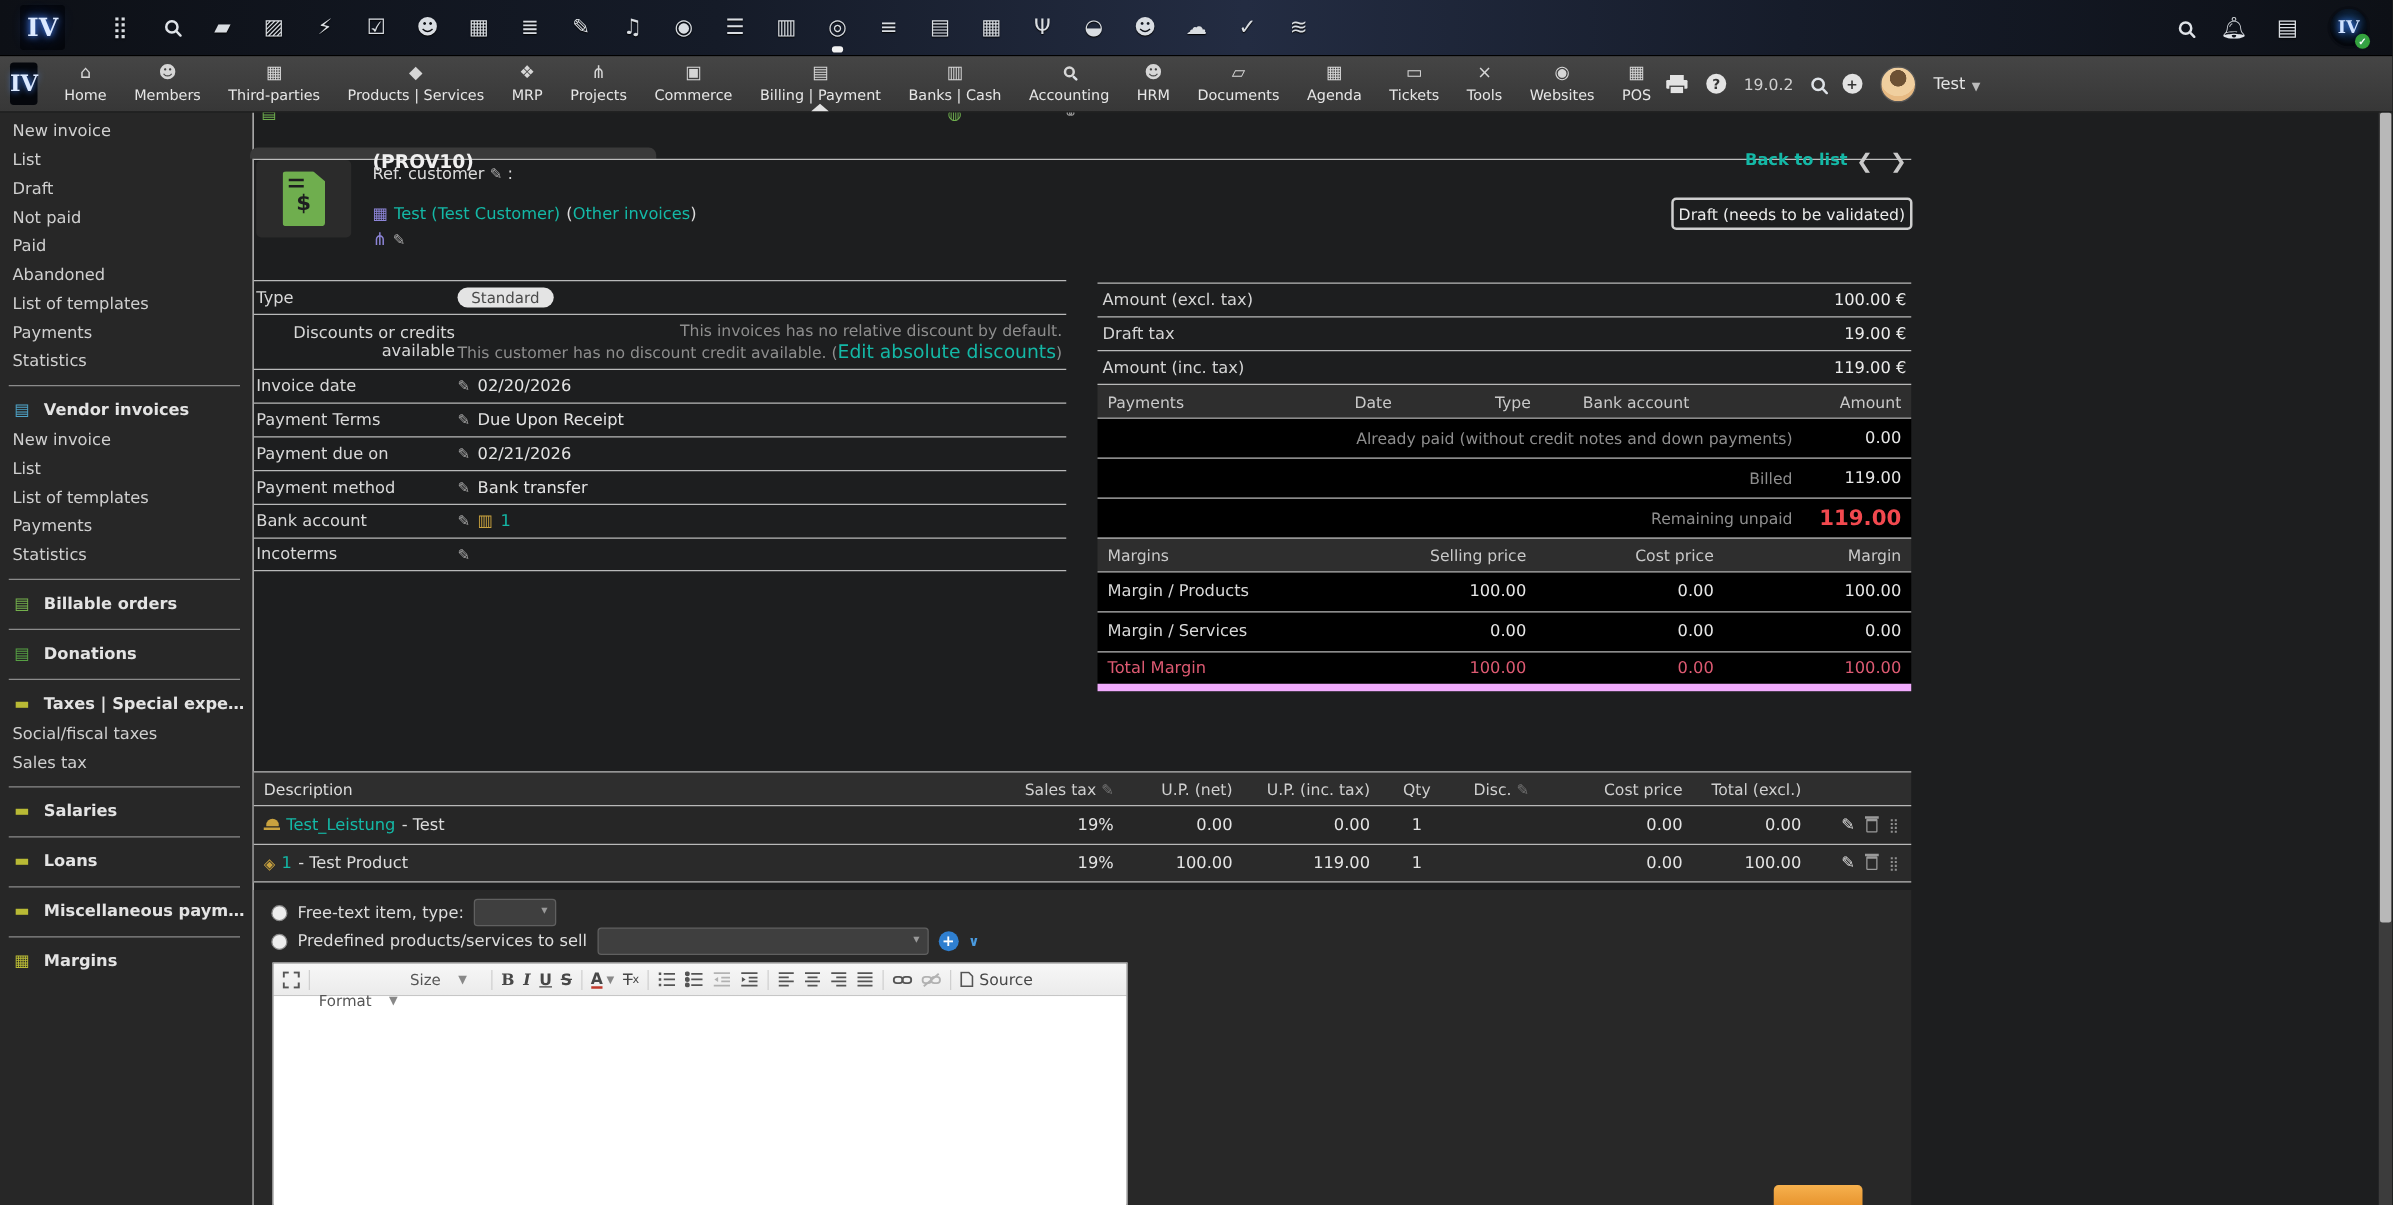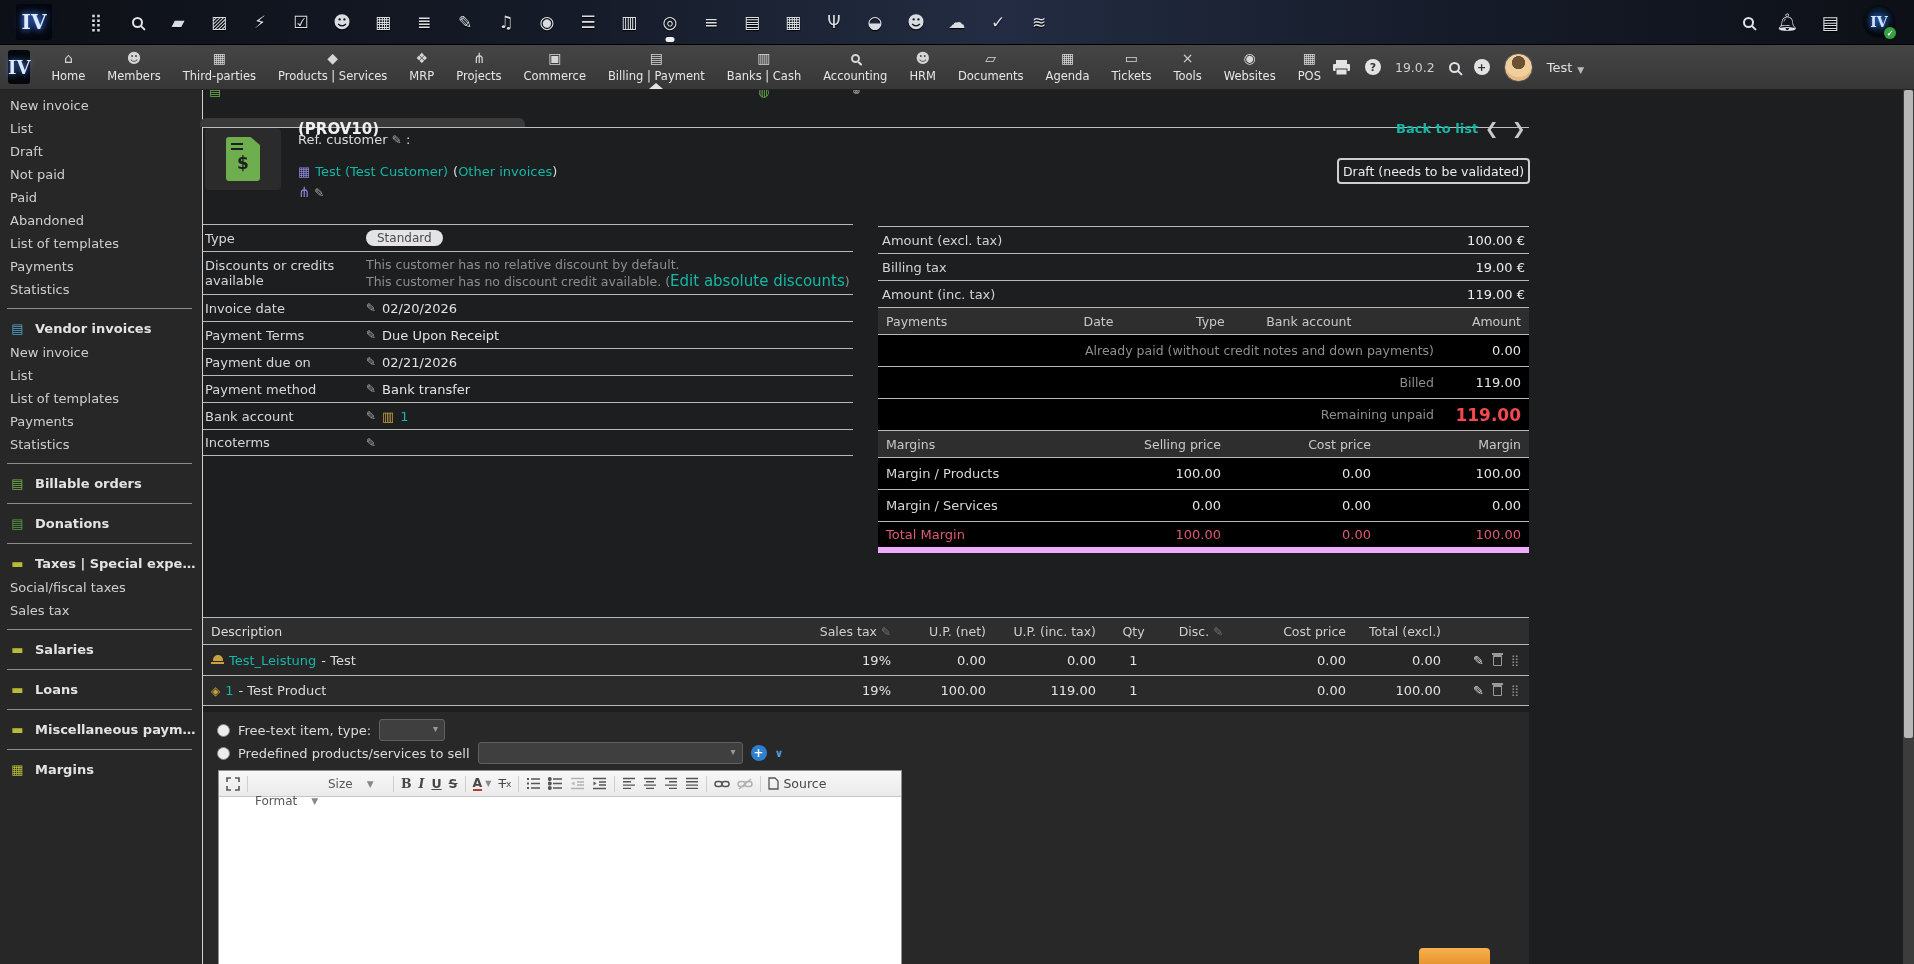--- a/index.html
+++ b/index.html
@@ -405,24 +405,24 @@
   <span class="pager" style="left:1512px;">❯</span>
   <div class="status-badge">Draft (needs to be validated)</div>
 
   <div class="fields">
     <div class="frow">
       <div class="flabel">Type</div>
       <div class="fval">
           <span class="badge-pill">Standard</span>
         </div>
     </div>
-    <div class="frow" style="min-height:41px;">
+    <div class="frow" style="min-height:41px;text-align:right;">
       <div class="flabel">Discounts or credits available</div>
       <div class="fval" style="display:block; line-height:17px;">
-        <div class="muted">This customer has no relative discount by default.</div>
+        <div class="muted">This invoices has no relative discount by default.</div>
         <div><span class="muted">This customer has no discount credit available. (</span><a class="lk" style="font-size:15px;">Edit absolute discounts</a><span class="muted">)</span></div>
       </div>
     </div>
     <div class="frow">
       <div class="flabel">Invoice date</div>
       <div class="fval">
           <span class="pencil">✎</span>
           <span>02/20/2026</span>
         </div>
     </div>
@@ -462,21 +462,21 @@
         </div>
     </div>
   </div>
 
   <div class="rpanel">
     <div class="arow">
       <span class="al">Amount (excl. tax)</span>
         <span class="av">100.00 €</span>
       </div>
     <div class="arow">
-      <span class="al">Billing tax</span>
+      <span class="al">Draft tax</span>
         <span class="av">19.00 €</span>
       </div>
     <div class="arow">
       <span class="al">Amount (inc. tax)</span>
         <span class="av">119.00 €</span>
       </div>
 
     <div class="thead">
       <span class="c-pay">Payments</span>
       <span class="c-date">Date</span>

